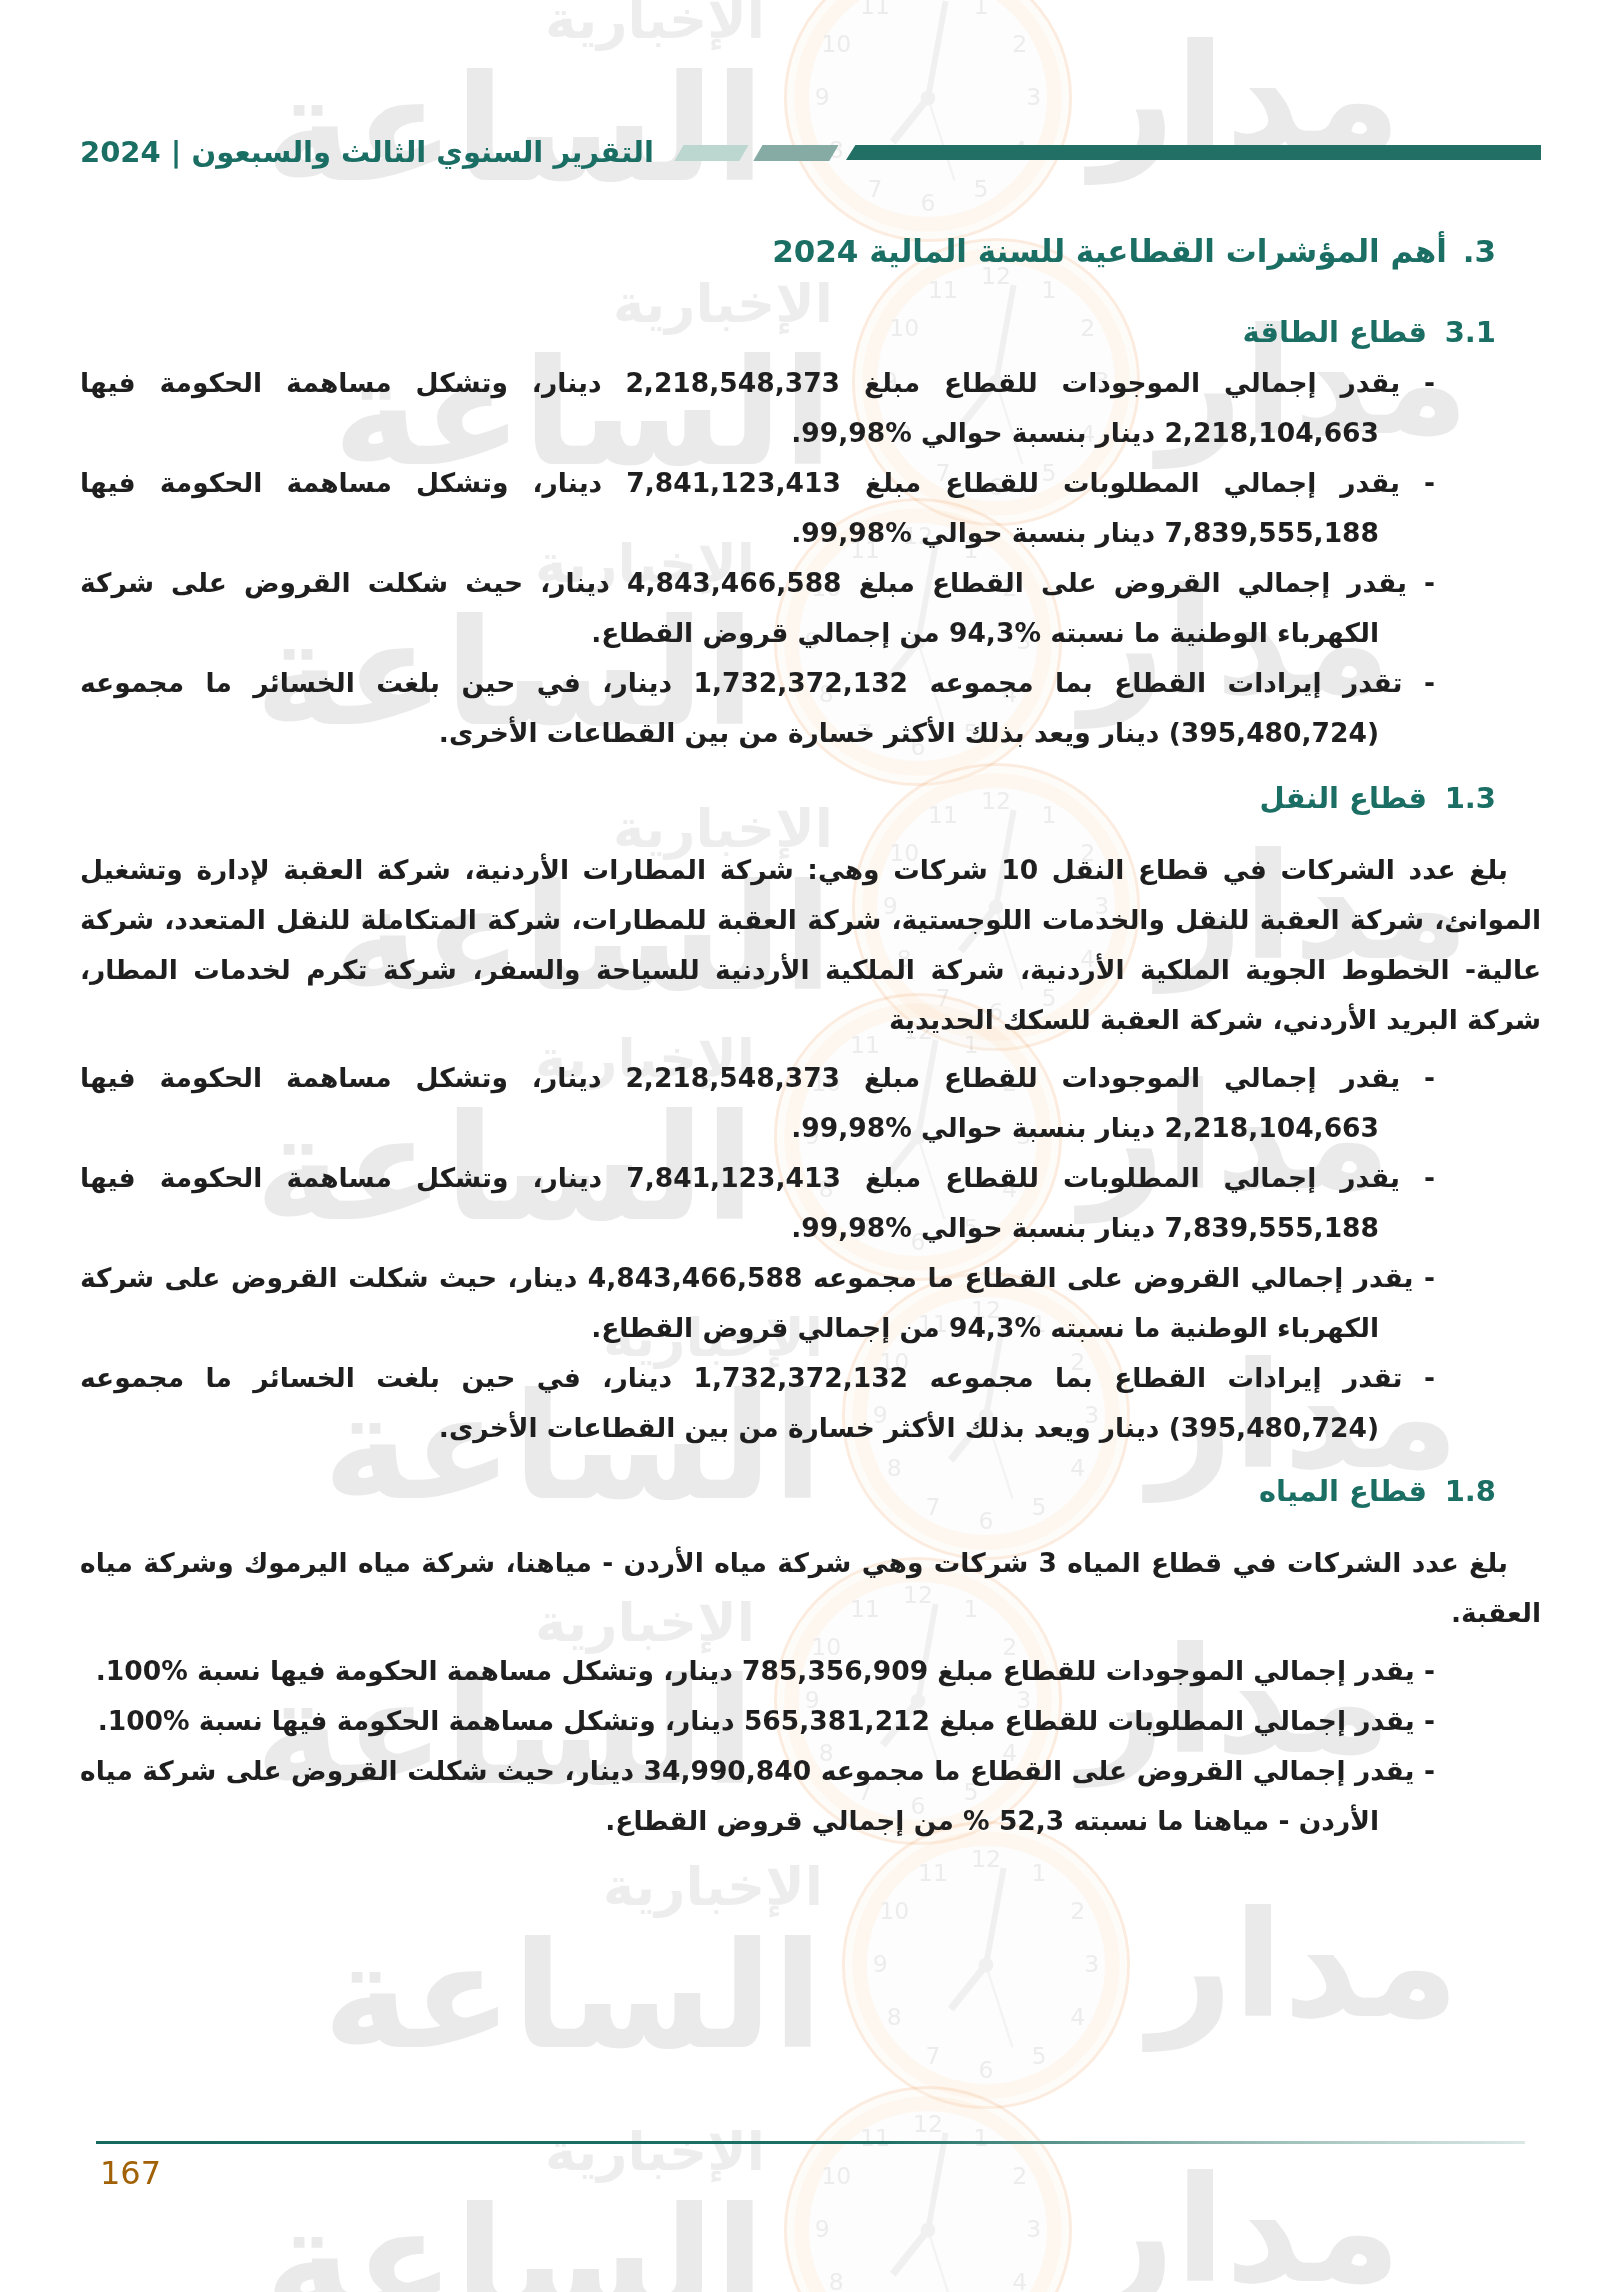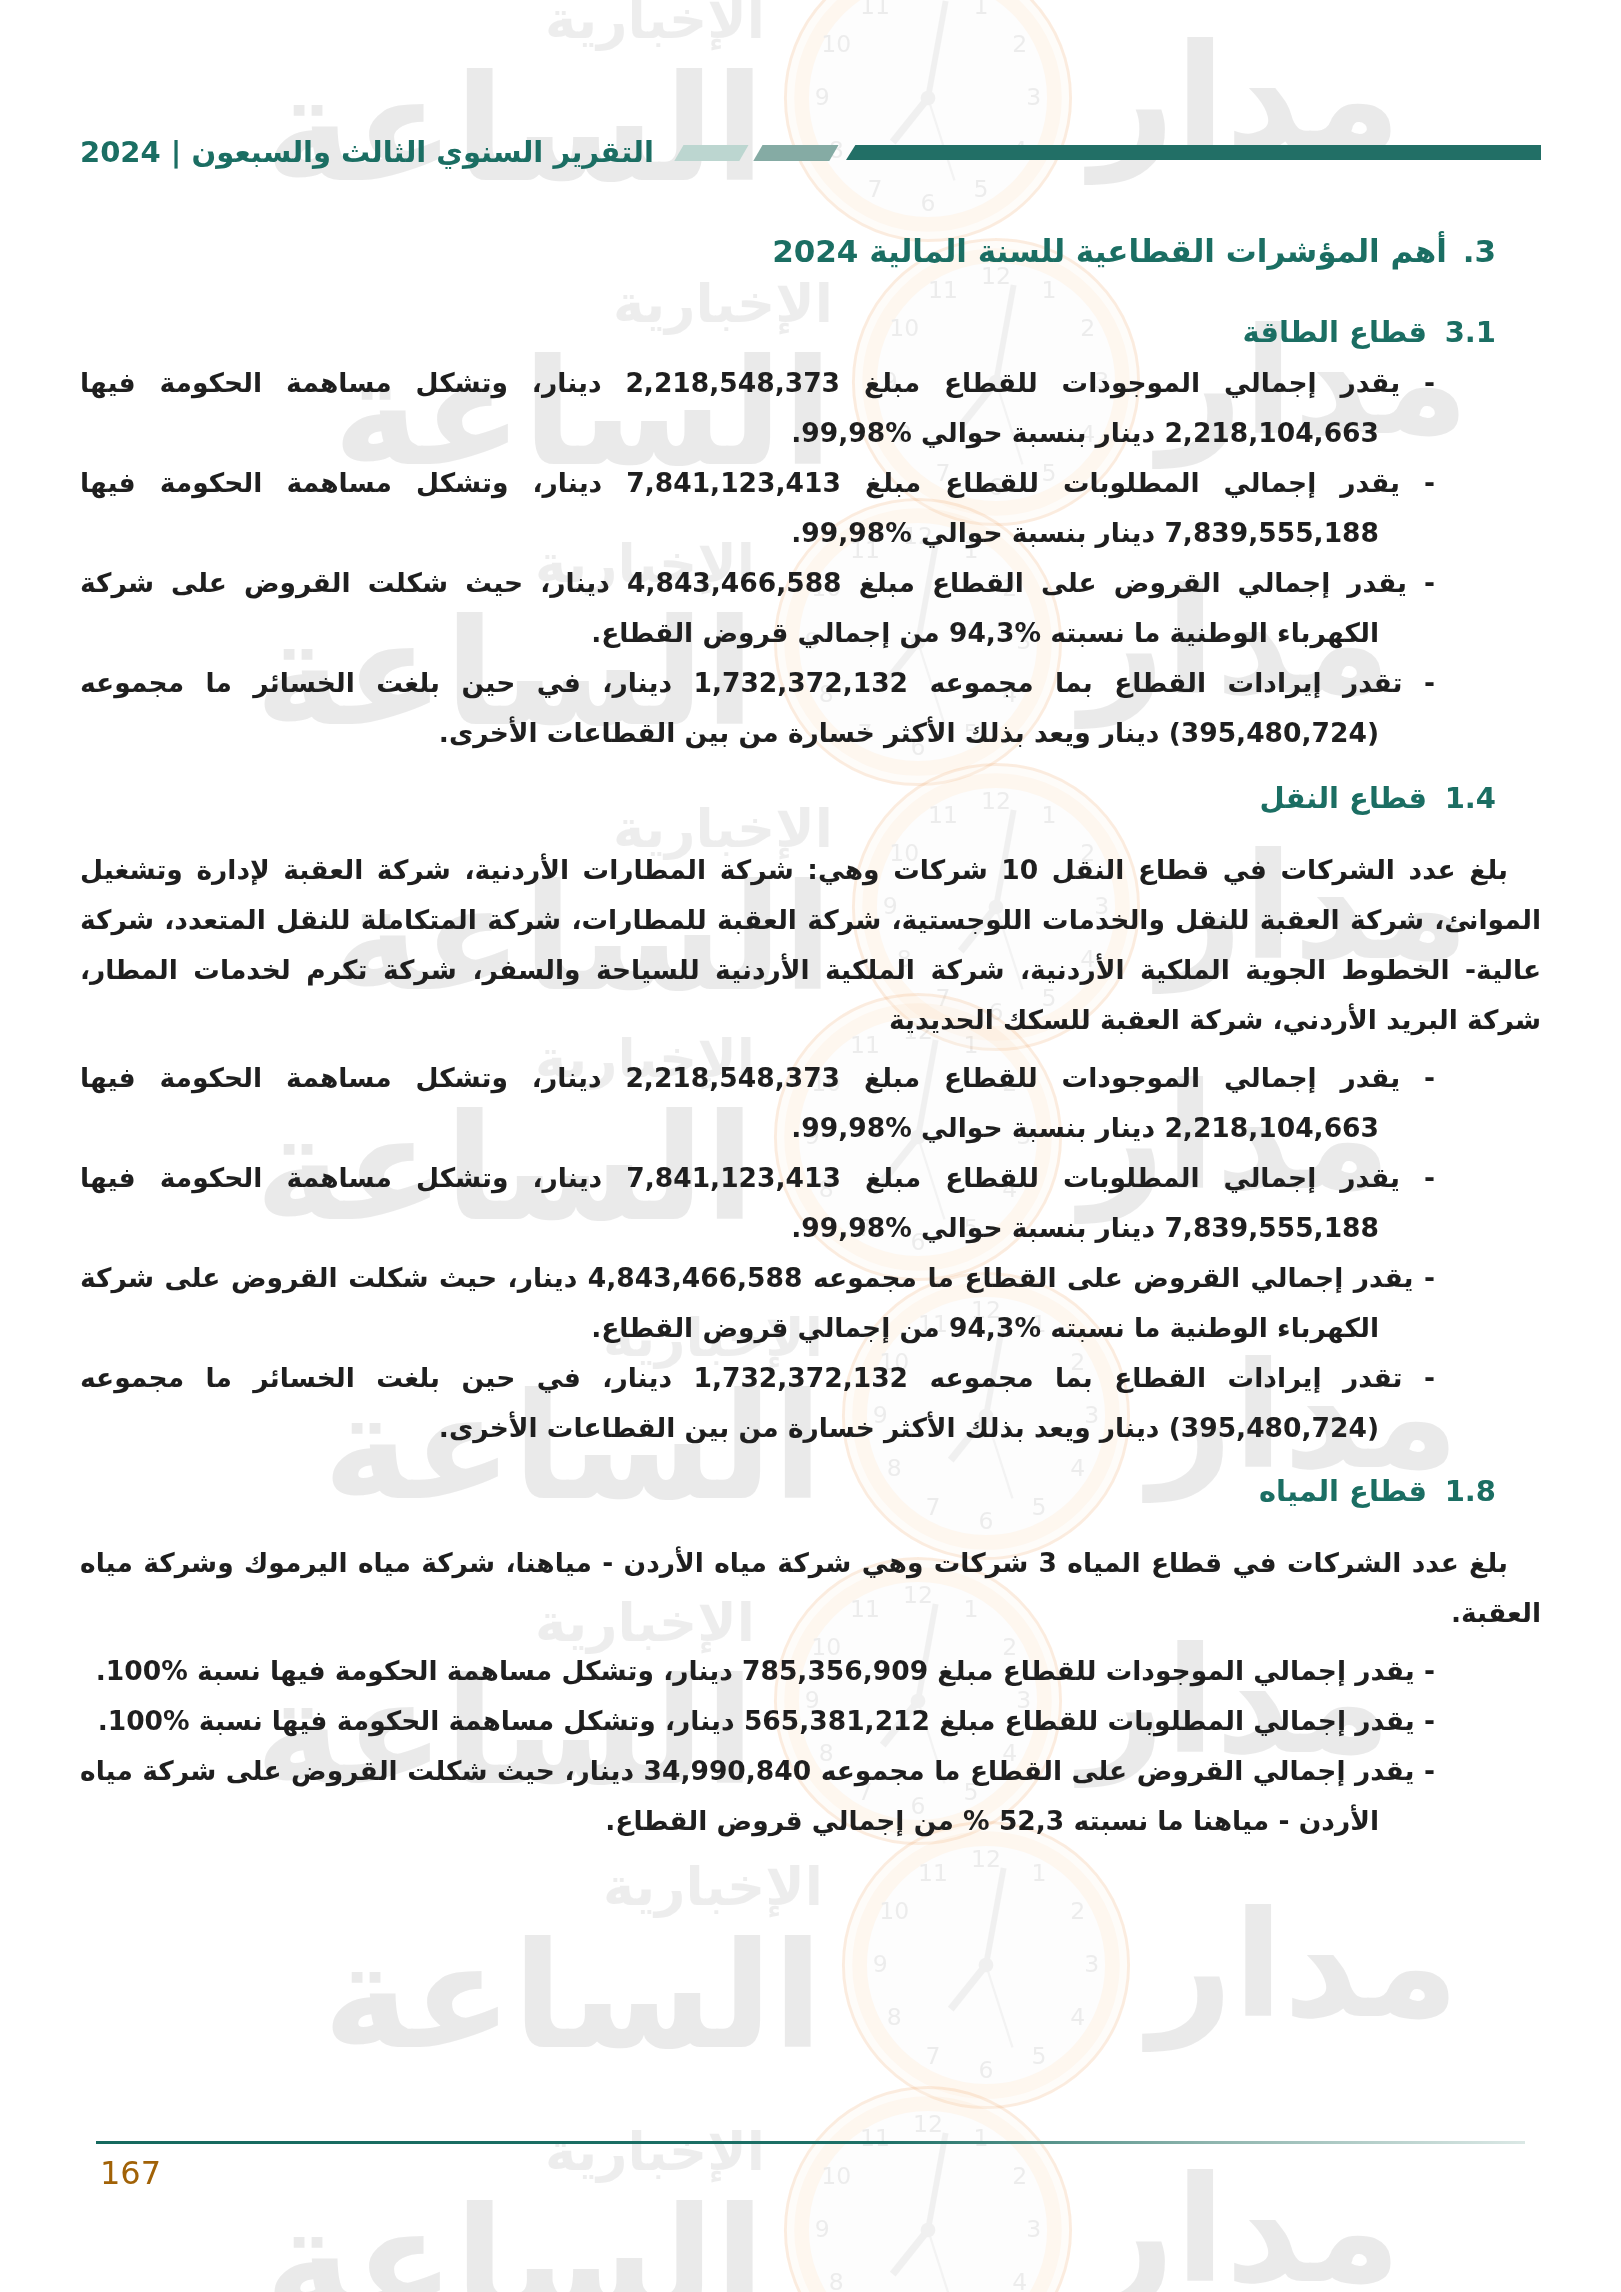--- a/index.html
+++ b/index.html
@@ -201,21 +201,21 @@
       <span>قطاع الطاقة</span>
     </div>
     <div class="bullets">
       <div class="bullet">- يقدر إجمالي الموجودات للقطاع مبلغ 2,218,548,373 دينار، وتشكل مساهمة الحكومة فيها 2,218,104,663 دينار بنسبة حوالي %99,98.</div>
       <div class="bullet">- يقدر إجمالي المطلوبات للقطاع مبلغ 7,841,123,413 دينار، وتشكل مساهمة الحكومة فيها 7,839,555,188 دينار بنسبة حوالي %99,98.</div>
       <div class="bullet">- يقدر إجمالي القروض على القطاع مبلغ 4,843,466,588 دينار، حيث شكلت القروض على شركة الكهرباء الوطنية ما نسبته %94,3 من إجمالي قروض القطاع.</div>
       <div class="bullet">- تقدر إيرادات القطاع بما مجموعه 1,732,372,132 دينار، في حين بلغت الخسائر ما مجموعه (395,480,724) دينار ويعد بذلك الأكثر خسارة من بين القطاعات الأخرى.</div>
     </div>
 
     <div class="sec-head sec-head-2">
-      <span>1.4</span>
+      <span>1.3</span>
       <span>قطاع النقل</span>
     </div>
     <div class="intro">بلغ عدد الشركات في قطاع النقل 10 شركات وهي: شركة المطارات الأردنية، شركة العقبة لإدارة وتشغيل الموانئ، شركة العقبة للنقل والخدمات اللوجستية، شركة العقبة للمطارات، شركة المتكاملة للنقل المتعدد، شركة عالية- الخطوط الجوية الملكية الأردنية، شركة الملكية الأردنية للسياحة والسفر، شركة تكرم لخدمات المطار، شركة البريد الأردني، شركة العقبة للسكك الحديدية</div>
     <div class="bullets">
       <div class="bullet">- يقدر إجمالي الموجودات للقطاع مبلغ 2,218,548,373 دينار، وتشكل مساهمة الحكومة فيها 2,218,104,663 دينار بنسبة حوالي %99,98.</div>
       <div class="bullet">- يقدر إجمالي المطلوبات للقطاع مبلغ 7,841,123,413 دينار، وتشكل مساهمة الحكومة فيها 7,839,555,188 دينار بنسبة حوالي %99,98.</div>
       <div class="bullet">- يقدر إجمالي القروض على القطاع ما مجموعه 4,843,466,588 دينار، حيث شكلت القروض على شركة الكهرباء الوطنية ما نسبته %94,3 من إجمالي قروض القطاع.</div>
       <div class="bullet">- تقدر إيرادات القطاع بما مجموعه 1,732,372,132 دينار، في حين بلغت الخسائر ما مجموعه (395,480,724) دينار ويعد بذلك الأكثر خسارة من بين القطاعات الأخرى.</div>
     </div>
 

